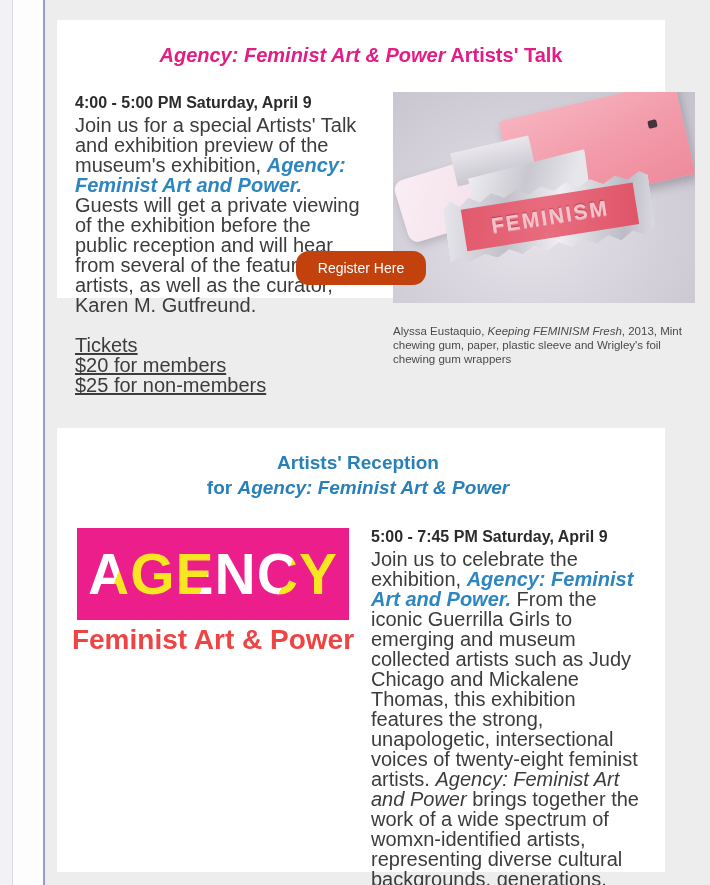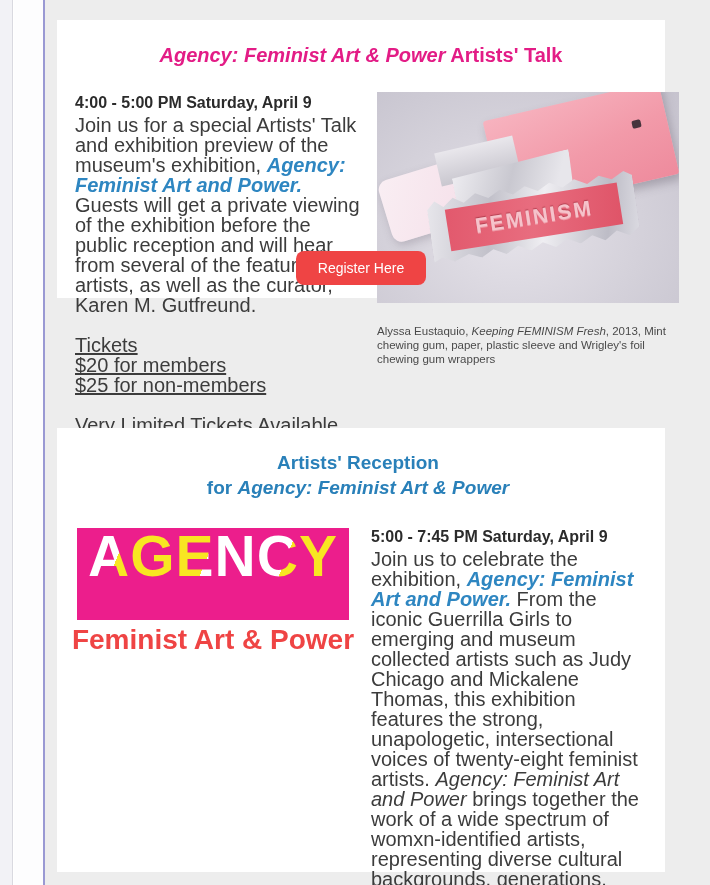--- a/index.html
+++ b/index.html
@@ -21,21 +21,21 @@
   .email { position:absolute; left:45px; top:0; width:665px; height:885px; background:#ededed; }
 
   .card { position:absolute; background:#ffffff; }
   .card1 { left:12px; top:20px; width:608px; height:278px; padding:16px 18px 0 18px; }
   .card2 { left:12px; top:428px; width:608px; height:444px; padding:14px 14px 0 8px; }
 
   h1 { text-align:center; font-size:20px; line-height:26px; font-weight:bold;
        color:#e31c86; margin:6px 0 24px 0; }
   h1 .t-it { font-style:italic; }
 
-  .cols { display:flex; gap:14px; }
+  .cols { display:flex; gap:30px; }
   .colL { width:288px; flex:none; }
   .colR { flex:1; }
 
   .date { font-weight:bold; font-size:16px; line-height:21px; color:#2b2b2b; margin-bottom:2px; }
   .body { font-size:20px; line-height:20px; color:#3c3c3c; }
   .link { color:#2e86c1; font-weight:bold; font-style:italic; text-decoration:none; cursor:pointer; }
   .it { font-style:italic; }
   .tickets { margin-top:20px;text-decoration:underline; }
   .limited { margin-top:20px; }
 
@@ -67,32 +67,32 @@
                    box-shadow:2px 8px 12px rgba(80,70,85,.4); }
   .feminism-label { position:absolute; left:18px; top:12px; right:16px; bottom:12px;
                     background:linear-gradient(100deg,#e2596d 0%,#e86d7f 50%,#df5468 100%);
                     display:flex; align-items:center; justify-content:center;
                     transform:rotate(-1deg); }
   .feminism-label span { font-size:21px; font-weight:bold; letter-spacing:2px;
                          color:#f6c3cb; text-shadow:0 1px 0 rgba(255,255,255,.35), 0 -1px 1px rgba(150,40,55,.6); }
   .caption { margin-top:21px; font-size:11.5px; line-height:14px; color:#4a4a4a; width:296px; }
 
   .register-row { position:absolute; left:0; right:0; bottom:13px; text-align:center; }
-  .register-btn { display:inline-block; background:#ef4444; color:#ffffff;
+  .register-btn { display:inline-block; background:#c2410c; color:#ffffff;
                   font-family:inherit; font-size:14px; padding:9px 22px;
-                  border:none; border-radius:8px; cursor:pointer; }
+                  border:none; border-radius:13px; cursor:pointer; }
 
   h2 { text-align:center; font-size:19px; line-height:25px; font-weight:bold;
        color:#2980b9; margin:8px 0 26px 0; }
 
   .cols2 { display:flex; gap:10px; }
   .logo-col { width:296px; flex:none; padding-top:2px; }
   .colR2 { flex:1; }
   .logo-box { width:272px; height:92px; margin:0 auto; background:#ec1e8c;
-              display:flex; align-items:flex-start; justify-content:center; }
+              display:flex; align-items:center; justify-content:center; }
   .agency { font-size:57px; font-weight:bold; letter-spacing:1px; line-height:1;
             background:linear-gradient(112deg,#ffffff 0%,#ffffff 15%,#f8e622 15%,#f8e622 48%,#ffffff 48%,#ffffff 77%,#f8e622 77%,#f8e622 100%);
             -webkit-background-clip:text; background-clip:text; color:transparent; }
   .logo-sub { text-align:center; font-size:28px; font-weight:bold; color:#ef4444;
               margin-top:4px; letter-spacing:0; }
 </style>
 </head>
 <body>
 
 <div class="page">
@@ -107,21 +107,20 @@
 
       <div class="cols">
         <div class="colL">
           <p class="date">4:00 - 5:00 PM Saturday, April 9</p>
           <p class="body"><span>Join us for a special Artists' Talk and exhibition preview of the museum's exhibition, </span><a class="link">Agency: Feminist Art and Power.</a><span> Guests will get a private viewing of the exhibition before the public reception and will hear from several of the featured artists, as well as the curator, Karen M. Gutfreund.</span></p>
           <div class="body tickets">
             <div>Tickets</div>
             <div>$20 for members</div>
             <div>$25 for non-members</div>
           </div>
-          <p class="body limited">Very Limited Tickets Available</p>
         </div>
 
         <div class="colR">
           <div class="photo">
             <div class="pale-card"></div>
             <div class="gum-pack"></div>
             <div class="pack-notch"></div>
             <div class="pack-hole"></div>
             <div class="foil-under"></div>
             <div class="wrapper-front">

